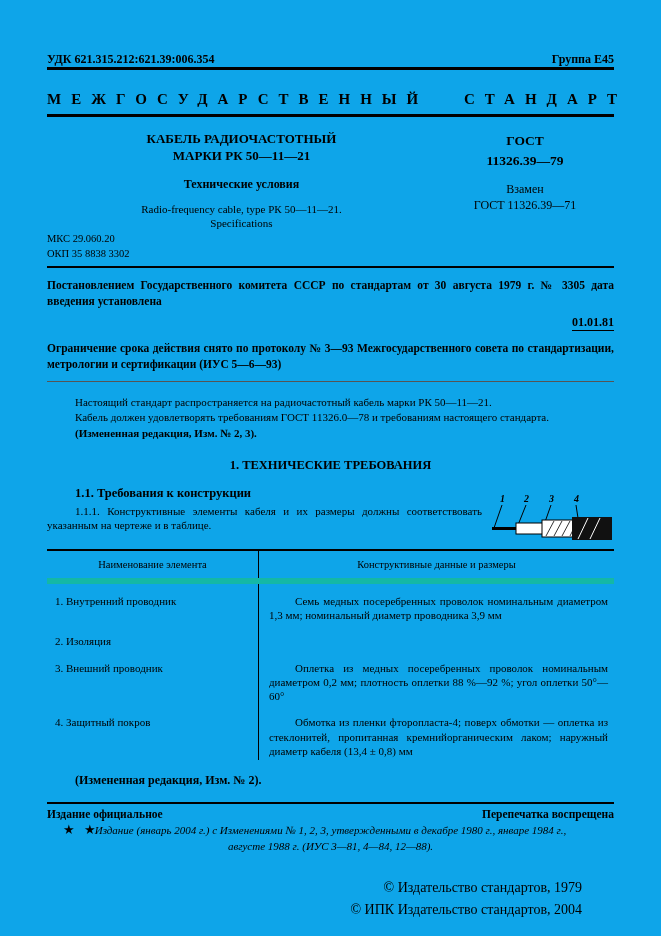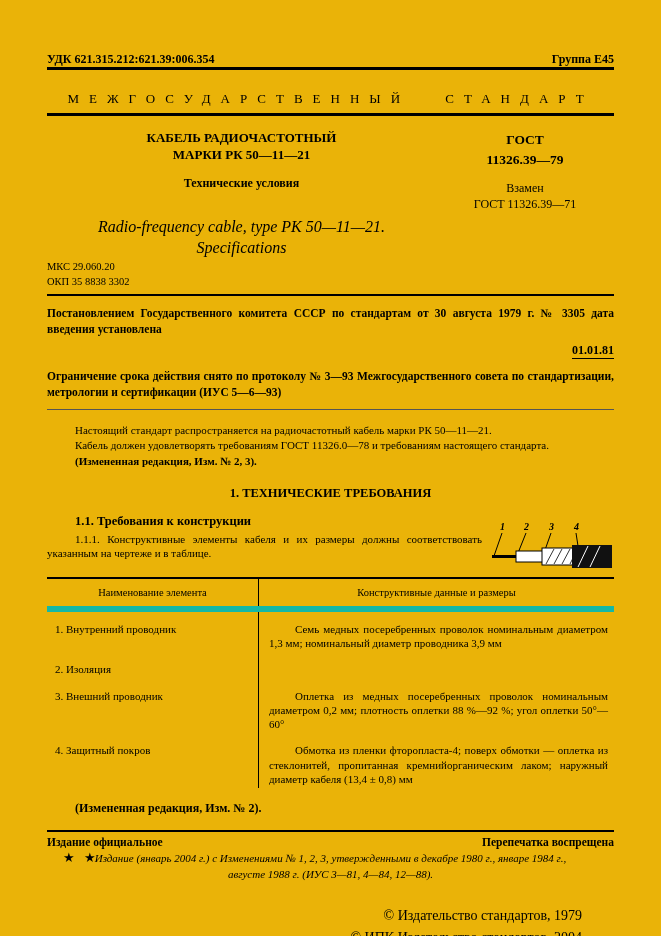--- a/index.html
+++ b/index.html
@@ -1,38 +1,38 @@
 <!DOCTYPE html>
 <html><head>
 <meta charset="utf-8">
 <style>
   * { margin:0; padding:0; box-sizing:border-box; }
   html, body { background:#ffffff; }
   .page {
-    width:661px; height:936px; background:#eab308; color:#000;
+    width:661px; height:936px; background:#0ea5e9; color:#000;
     font-family:"Liberation Serif","DejaVu Serif",serif;
     padding:52px 47px 0 47px; overflow:hidden; position:relative;
     outline:1px solid #d9d9d9;
   }
   .top-row { display:flex; justify-content:space-between; font-weight:bold; font-size:12px; }
   .hr3 { border-top:3px solid #000; }
   .hr2 { border-top:2px solid #000; }
   .hr1 { border-top:1px solid #555; }
   .banner {
-    text-align:center; font-weight:normal; font-size:13px;
+    text-align:center; font-weight:bold; font-size:15px;
     letter-spacing:10px; word-spacing:22px; white-space:nowrap;
     padding:7px 0 6px 0; margin-top:14px;
   }
   .banner-rule-bottom { margin-top:0; }
   .title-grid { display:flex; margin-top:14px; }
   .title-left { flex:1; text-align:center; }
   .title-right { width:178px; text-align:center; }
   .doc-title { font-weight:bold; font-size:13px; line-height:1.3; }
   .subtitle { font-weight:bold; font-size:12px; margin-top:12px; }
-  .en-title { font-size:16px; margin-top:26px; line-height:1.3;font-style:italic; }
+  .en-title { font-size:11px; margin-top:10px; line-height:1.3; }
   .gost-block { font-weight:bold; font-size:13.5px; line-height:1.45; }
   .replaces-block { font-weight:normal; font-size:12px; margin-top:11px; line-height:1.35; }
   .codes { font-size:10.5px; line-height:1.35; margin-top:2px; }
   .rule-after-codes { margin-top:5px; }
   .decree { font-weight:bold; font-size:11.5px; text-align:justify; line-height:1.4; margin-top:9px; }
   .eff-date { text-align:right; font-weight:bold; font-size:12px; margin-top:6px; }
   .eff-date span { border-bottom:1px solid #000; padding-bottom:1px; }
   .limitation { font-weight:bold; font-size:11.5px; text-align:justify; line-height:1.4; margin-top:10px; }
   .rule-thin { margin-top:9px; }
   .body-p { font-size:11px; line-height:1.35; text-align:justify; text-indent:28px; }

